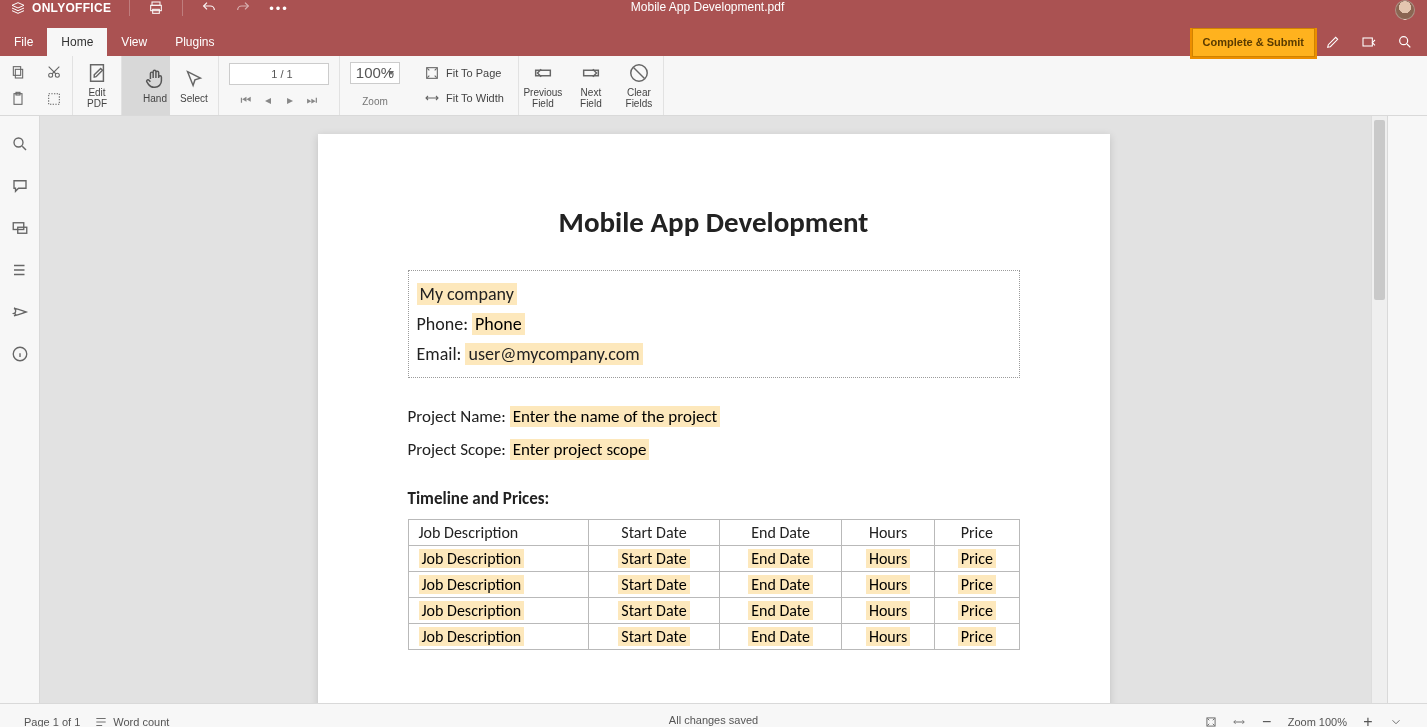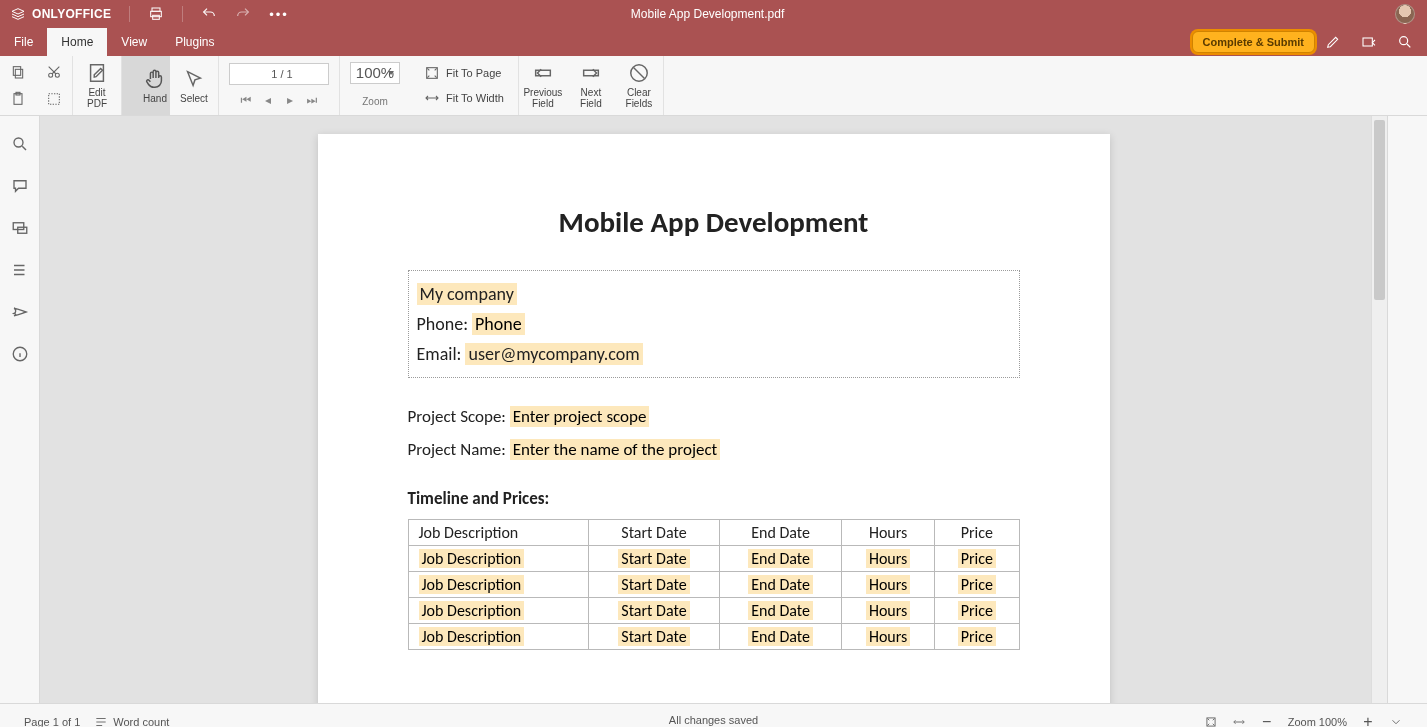--- a/index.html
+++ b/index.html
@@ -1,34 +1,34 @@
 <!DOCTYPE html>
 <html><head>
 <meta charset="utf-8">
 <style>
   * { box-sizing: border-box; margin: 0; padding: 0; }
   html, body { width: 1427px; height: 727px; overflow: hidden; font-family: Arial, Helvetica, sans-serif; background: #f0f0f0; }
 
   
-  .titlebar { background: #aa5252; height: 28px; display: flex; align-items: center; color: #fff; position: relative; }
+  .titlebar { background: #aa5252; height: 28px; display: flex; align-items: flex-start; color: #fff; position: relative; }
   .tb-left { display: flex; align-items: center; gap: 18px; padding-left: 10px; }
   .tb-logo { display: flex; align-items: center; gap: 6px; font-size: 12px; font-weight: 600; letter-spacing: .3px;}
   .tb-logo svg { width: 16px; height: 16px; }
   .tb-title { position: absolute; left: 0; right: 12px; text-align: center; font-size: 12px; pointer-events: none; }
   .tb-right { margin-left: auto; padding-right: 12px; display: flex; align-items: center; }
   .avatar { width: 20px; height: 20px; border-radius: 50%; background: radial-gradient(circle at 50% 35%, #e4c6b0 40%, #8a6552 42%); border: 1px solid rgba(255,255,255,.3);}
   .tb-icon { width: 16px; height: 16px; opacity: .95; }
   .tb-sep { width: 1px; height: 16px; background: rgba(255,255,255,.25); }
 
   
   .menubar { background: #aa5252; height: 28px; display: flex; align-items: stretch; color: #fff; font-size: 12px;}
   .menubar .tab { padding: 0 14px; display: flex; align-items: center; cursor: pointer;}
   .menubar .tab.active { background: #f7f7f7; color: #333;}
   .menubar .spacer { flex: 1; }
-  .complete-btn { align-self: center; margin-right: 10px; height: 22px; background: #ffb21e; color: #5a3b00; border: 1px solid #d08300; font-weight: 700; font-size: 11px; padding: 0 10px; border-radius: 6px; box-shadow: 0 0 0 2px #ec8e00; display: flex; align-items: center; cursor: pointer;}
+  .complete-btn { align-self: center; margin-right: 10px; height: 29px; background: #ffb21e; color: #5a3b00; border: 1px solid #d08300; font-weight: 700; font-size: 11px; padding: 0 10px; border-radius: 0; box-shadow: 0 0 0 2px #ec8e00; display: flex; align-items: center; cursor: pointer;}
   .menubar .right-icons { display: flex; align-items: center; gap: 20px; padding-right: 14px; }
   .menubar .right-icons svg { width: 16px; height: 16px; }
 
   
   .ribbon { background: #f7f7f7; border-bottom: 1px solid #d9d9d9; height: 60px; display: flex; align-items: stretch; font-size: 10px; color: #444;}
   .ribbon .grp { display: flex; align-items: stretch; border-right: 1px solid #e2e2e2;}
   .ribbon .col { display: flex; flex-direction: column; justify-content: space-around; padding: 4px 6px; gap: 4px;}
   .ribbon .btn-big { width: 48px; display: flex; flex-direction: column; align-items: center; justify-content: center; gap: 3px; padding: 4px 2px; line-height: 1.1; text-align: center; cursor: pointer;}
   .ribbon .btn-big.active { background: #d8d8d8; padding-left: 20px;}
   .ribbon .btn-big svg { width: 22px; height: 22px; }
@@ -300,22 +300,22 @@
   <div class="canvas-wrap">
     <div class="page">
       <div class="doc-title">Mobile App Development</div>
 
       <div class="box">
         <div class="row"><span class="field">My company</span></div>
         <div class="row"><span>Phone:</span> <span class="field placeholder">Phone</span></div>
         <div class="row"><span>Email:</span> <span class="field">user@mycompany.com</span></div>
       </div>
 
+      <div class="kv"><span>Project Name:</span> <span class="field placeholder">Enter the name of the project</span></div>
       <div class="kv"><span>Project Scope:</span> <span class="field placeholder">Enter project scope</span></div>
-      <div class="kv"><span>Project Name:</span> <span class="field placeholder">Enter the name of the project</span></div>
 
       <div class="section-h">Timeline and Prices:</div>
 
       <table class="tbl">
         <thead>
             <tr>
           <th>Job Description</th>
           <th>Start Date</th>
           <th>End Date</th>
           <th>Hours</th>

